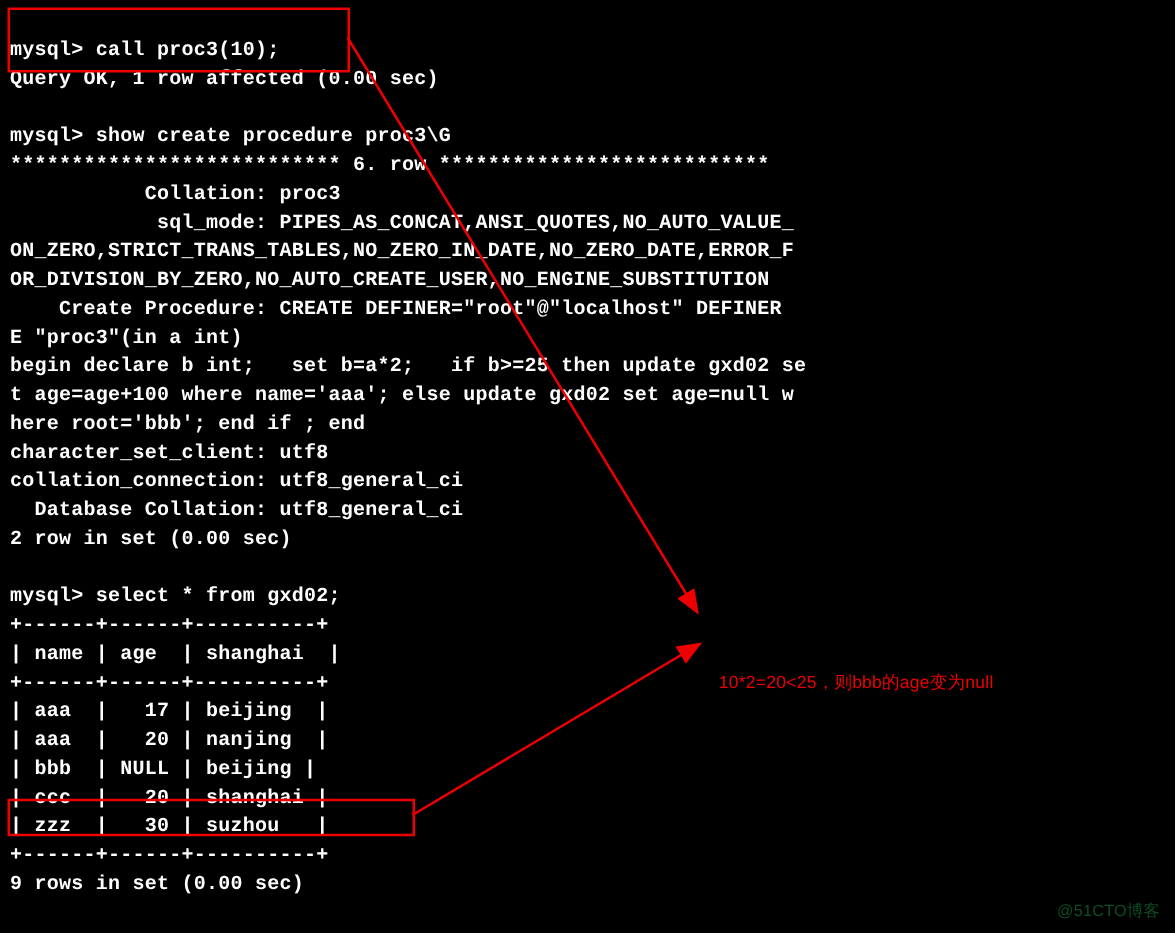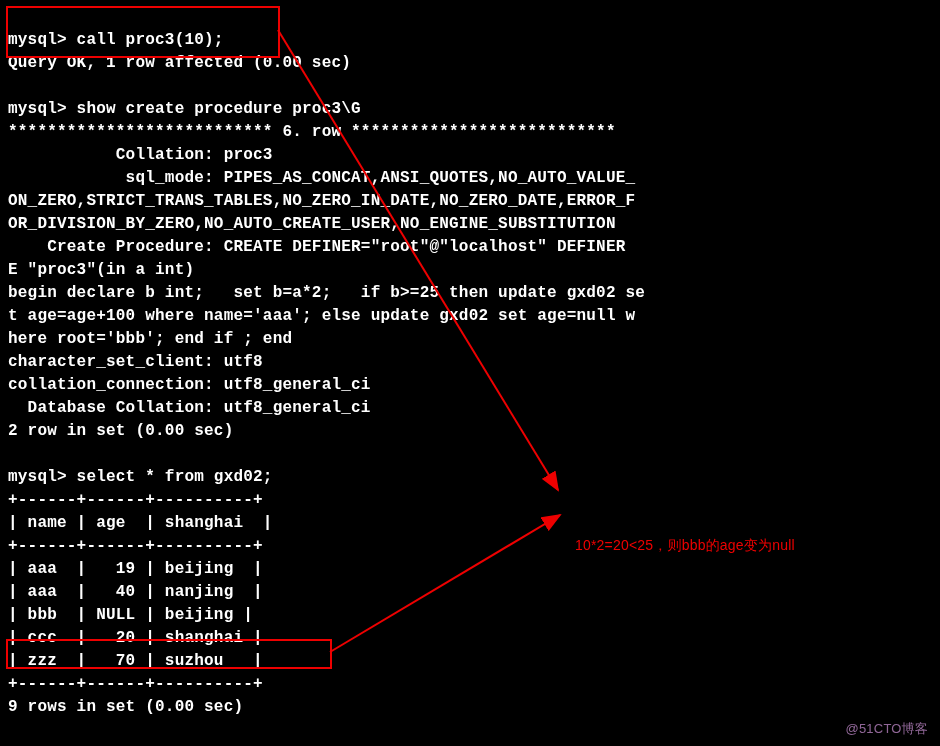--- a/index.html
+++ b/index.html
@@ -47,21 +47,21 @@
     color: #e00;
     font-size: 14px;
     font-family: Arial, sans-serif;
     font-weight: normal;
     margin-top: 40px;
   }
   .watermark {
     position: absolute;
     right: 12px;
     bottom: 8px;
-    color: #f0abfc;
+    color: #15803d;
     font-size: 13px;
     font-family: Arial, sans-serif;
     font-weight: normal;
     opacity: 0.6;
   }
   svg.arrows {
     position: absolute;
     left: 0;
     top: 0;
     width: 940px;
@@ -89,25 +89,25 @@
 <span>here root='bbb'; end if ; end</span>
 <span>character_set_client: utf8</span>
 <span>collation_connection: utf8_general_ci</span>
 <span>  Database Collation: utf8_general_ci</span>
 <span>2 row in set (0.00 sec)</span>
 <span></span>
 <span>mysql&gt; select * from gxd02;</span>
 <span>+------+------+----------+</span>
 <span>| name | age  | shanghai  |</span>
 <span>+------+------+----------+</span>
-<span>| aaa  |   19 | beijing  |</span>
-<span>| aaa  |   40 | nanjing  |</span>
+<span>| aaa  |   17 | beijing  |</span>
+<span>| aaa  |   20 | nanjing  |</span>
 <span>| bbb  | NULL | beijing |</span>
 <span>| ccc  |   20 | shanghai |</span>
-<span>| zzz  |   70 | suzhou   |</span>
+<span>| zzz  |   30 | suzhou   |</span>
 <span>+------+------+----------+</span>
 <span>9 rows in set (0.00 sec)</span>
 </div>
 
 <div class="box1"></div>
 <div class="box2"></div>
 
 <svg class="arrows">
   <defs>
     <marker id="arrowhead" markerWidth="10" markerHeight="8" refX="9" refY="4" orient="auto">

